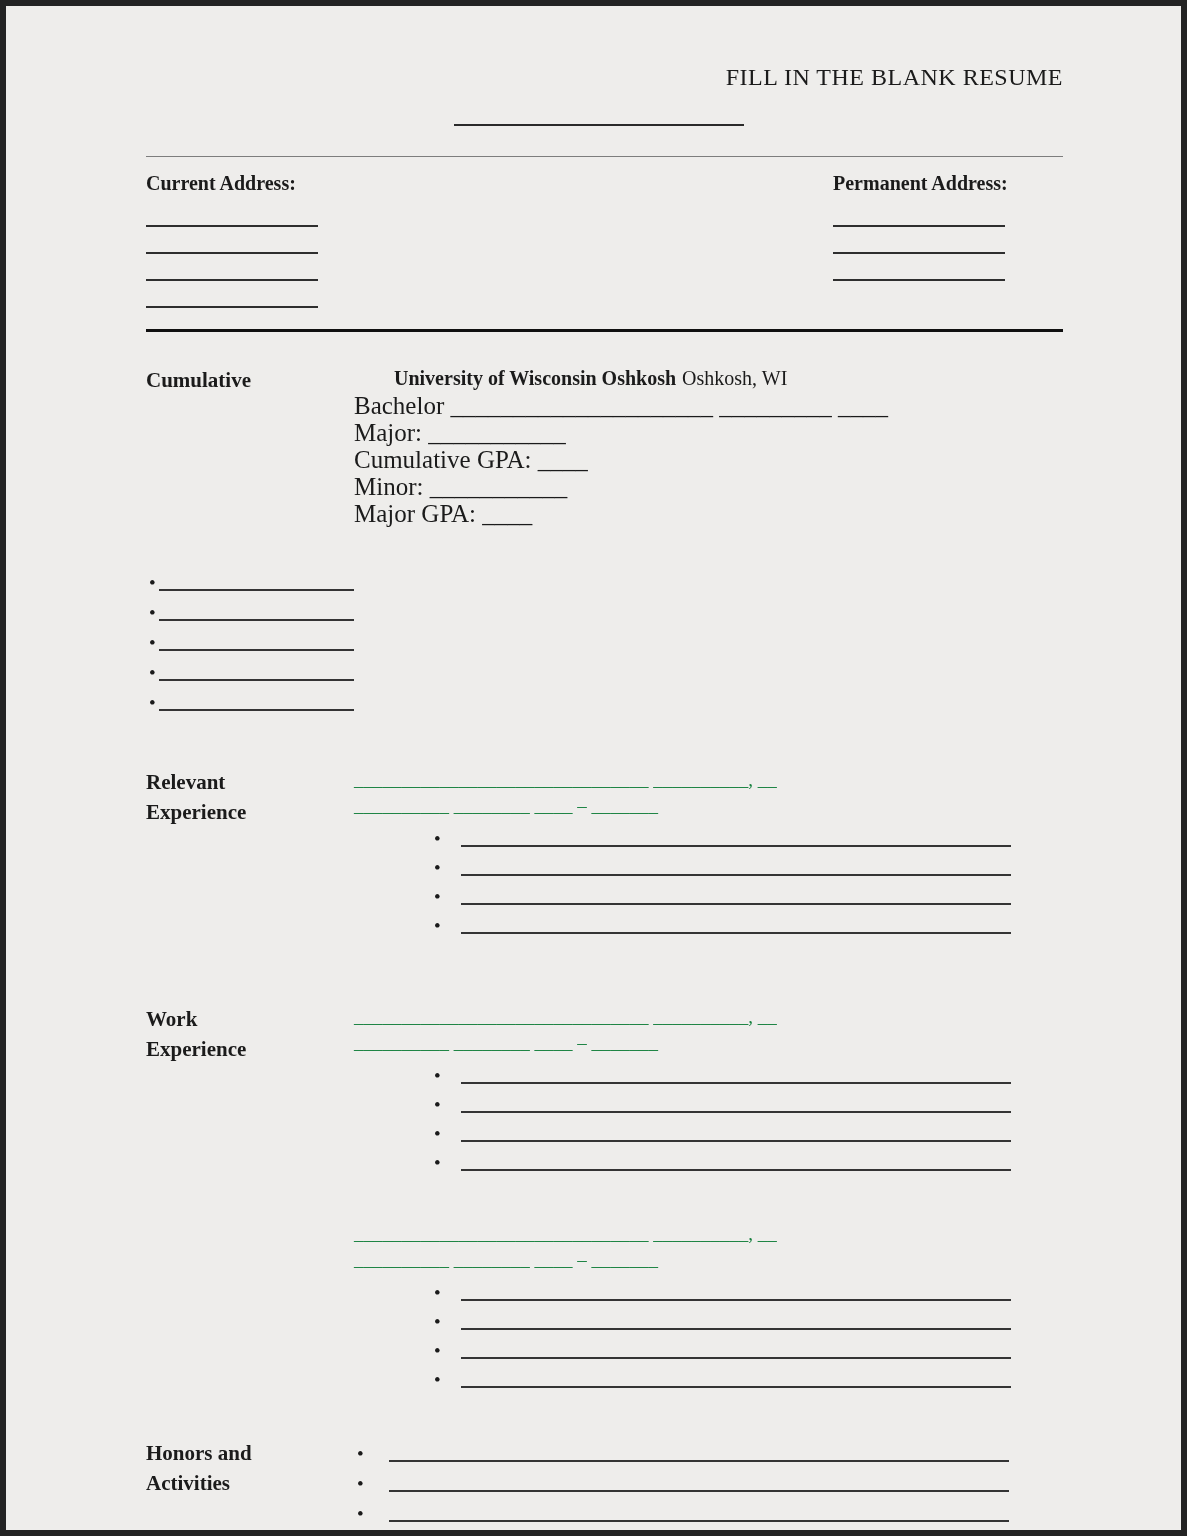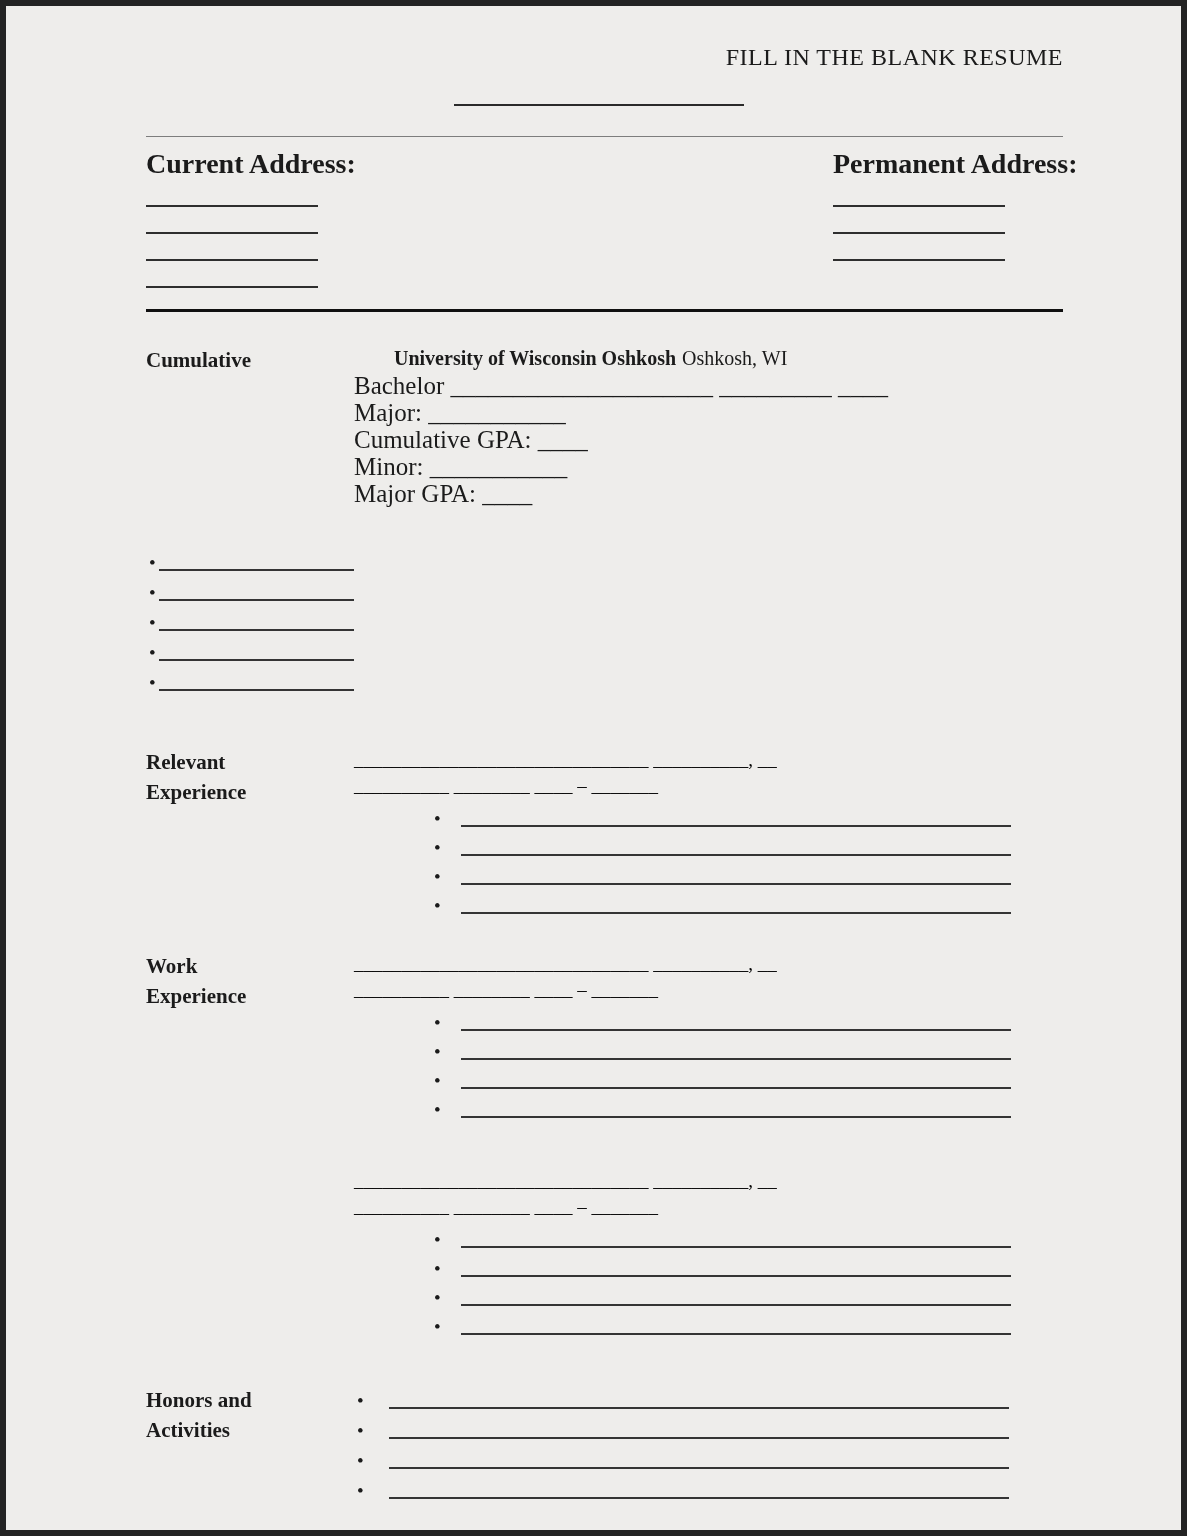--- a/index.html
+++ b/index.html
@@ -6,21 +6,21 @@
   * { box-sizing: border-box; }
 
   .page {
     position: relative;
     width: 1187px;
     height: 1536px;
     background: #eeedeb;
     border: 6px solid #232323;
     font-family: "Liberation Serif", "DejaVu Serif", serif;
     color: #1b1b1b;
-    padding: 36px 118px 0 140px;
+    padding: 56px 118px 0 140px;
     overflow: hidden;
   }
 
   
   .doc-title {
     text-align: right;
     font-size: 24px;
     line-height: 30px;
     letter-spacing: 0.5px;
     white-space: nowrap;
@@ -40,21 +40,21 @@
 
   
   .address-row {
     display: flex;
     justify-content: space-between;
     margin-top: 13px;
   }
   .address-col { width: 230px; }
   .address-label {
     font-weight: bold;
-    font-size: 28px;
+    font-size: 20px;
     line-height: 27px;
     white-space: nowrap;
   }
   .blank-stack .blank {
     width: 172px;
     height: 0;
     border-top: 2px solid #2e2e2e;
     margin-top: 25px;
   }
   .blank-stack .blank:first-child { margin-top: 28px; }
@@ -116,28 +116,28 @@
 
   
   .exp-bullets { margin-left: 77px; margin-top: 7px; }
   .exp-bullets .bullet-row { height: 22px; margin-bottom: 7px; }
   .exp-bullets .bullet-glyph { width: 30px; }
 
   .exp-header-line {
     font-size: 19px;
     line-height: 26px;
     white-space: nowrap;
-    color: #000000;
+    color: #15803d;
   }
 
   
   .sec-education  { margin-top: 33px; }
   .sec-skills     { margin-top: 40px; }
   .sec-relevant   { margin-top: 47px; }
-  .sec-work       { margin-top: 29px; }
+  .sec-work       { margin-top: 62px; }
   .work-entry-2   { margin-top: 49px; }
   .sec-honors     { margin-top: 42px; }
 </style>
 </head>
 <body>
 
 <div class="page">
 
   <div class="doc-title">FILL IN THE BLANK RESUME</div>
 

